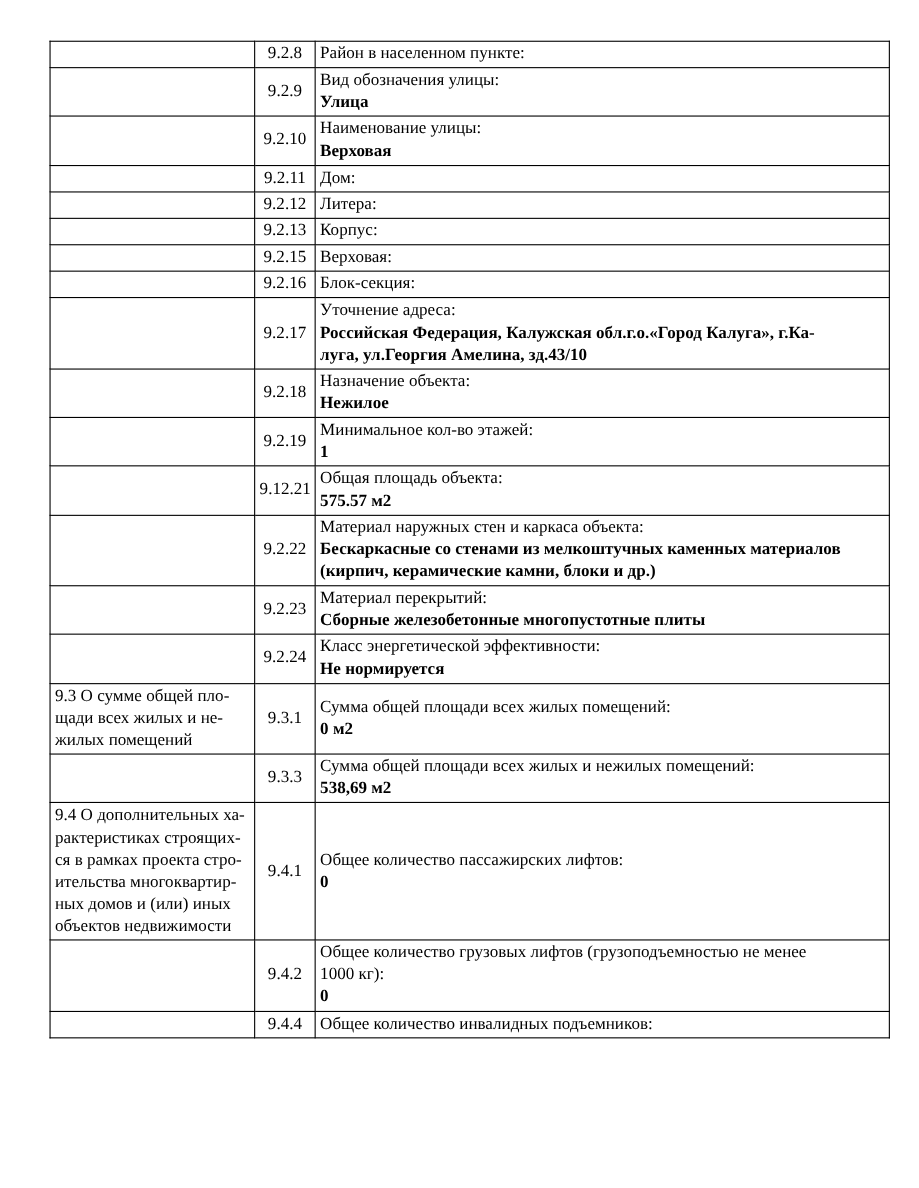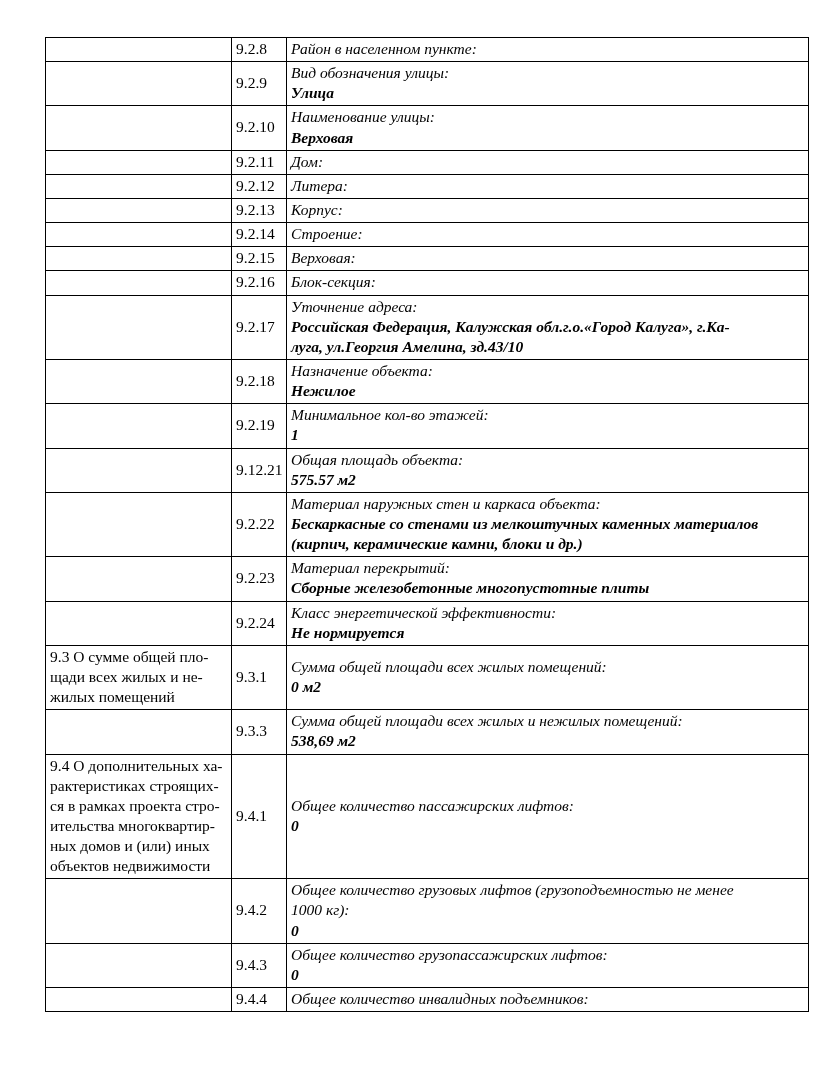--- a/index.html
+++ b/index.html
@@ -29,24 +29,24 @@
   }
   td.col-section {
     width: 186px;
     vertical-align: top;
     white-space: pre-line;
     padding-left: 3px;
   }
   td.col-num {
     width: 55px;
     vertical-align: middle;
+    text-align: center;
   }
   td.col-content {
     vertical-align: middle;
-    font-style: italic;
   }
   .label {
     white-space: pre-line;
   }
   .value {
     font-weight: bold;
     white-space: pre-line;
   }
 </style>
 </head>
@@ -94,27 +94,20 @@
         </tr>
         <tr>
           <td class="col-section"></td>
           <td class="col-num">9.2.13</td>
           <td class="col-content">
             <div class="label">Корпус:</div>
           </td>
         </tr>
         <tr>
           <td class="col-section"></td>
-          <td class="col-num">9.2.14</td>
-          <td class="col-content">
-            <div class="label">Строение:</div>
-          </td>
-        </tr>
-        <tr>
-          <td class="col-section"></td>
           <td class="col-num">9.2.15</td>
           <td class="col-content">
             <div class="label">Верховая:</div>
           </td>
         </tr>
         <tr>
           <td class="col-section"></td>
           <td class="col-num">9.2.16</td>
           <td class="col-content">
             <div class="label">Блок-секция:</div>
@@ -213,28 +206,20 @@
           <td class="col-section"></td>
           <td class="col-num">9.4.2</td>
           <td class="col-content">
             <div class="label">Общее количество грузовых лифтов (грузоподъемностью не менее
 1000 кг):</div>
             <div class="value">0</div>
           </td>
         </tr>
         <tr>
           <td class="col-section"></td>
-          <td class="col-num">9.4.3</td>
-          <td class="col-content">
-            <div class="label">Общее количество грузопассажирских лифтов:</div>
-            <div class="value">0</div>
-          </td>
-        </tr>
-        <tr>
-          <td class="col-section"></td>
           <td class="col-num">9.4.4</td>
           <td class="col-content">
             <div class="label">Общее количество инвалидных подъемников:</div>
           </td>
         </tr>
       </tbody>
   </table>
 </div>
 
 </body></html>

